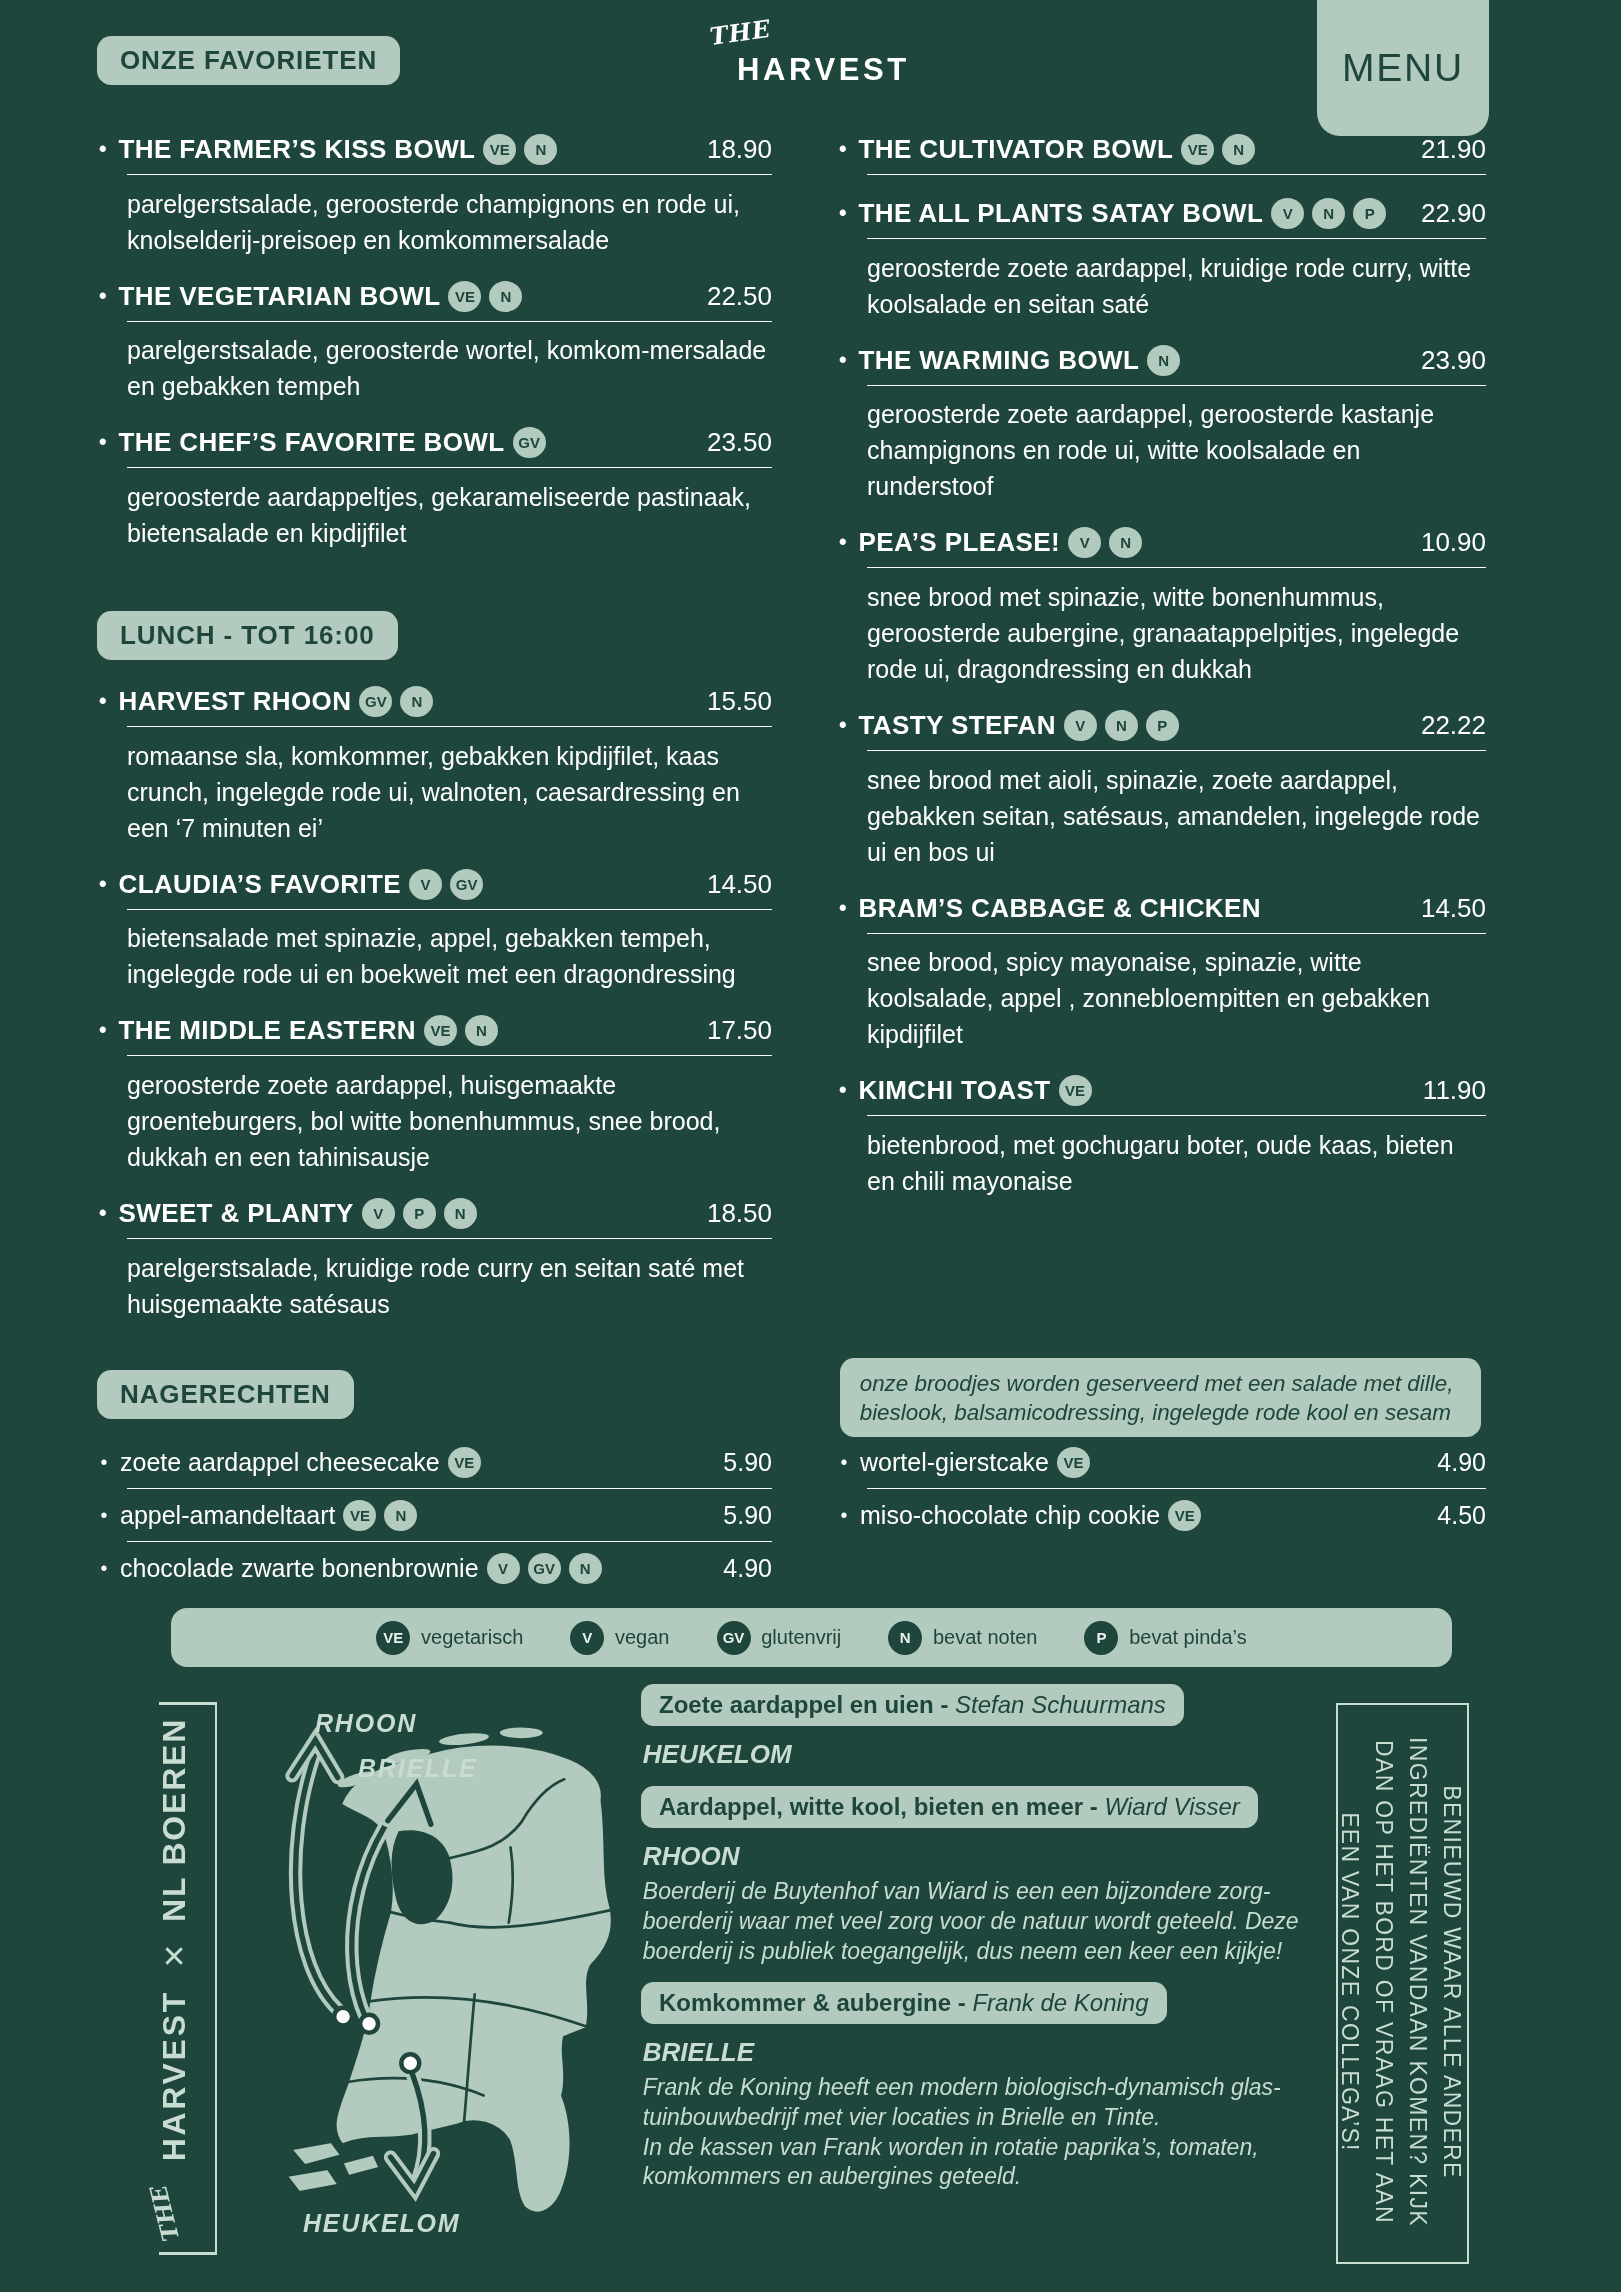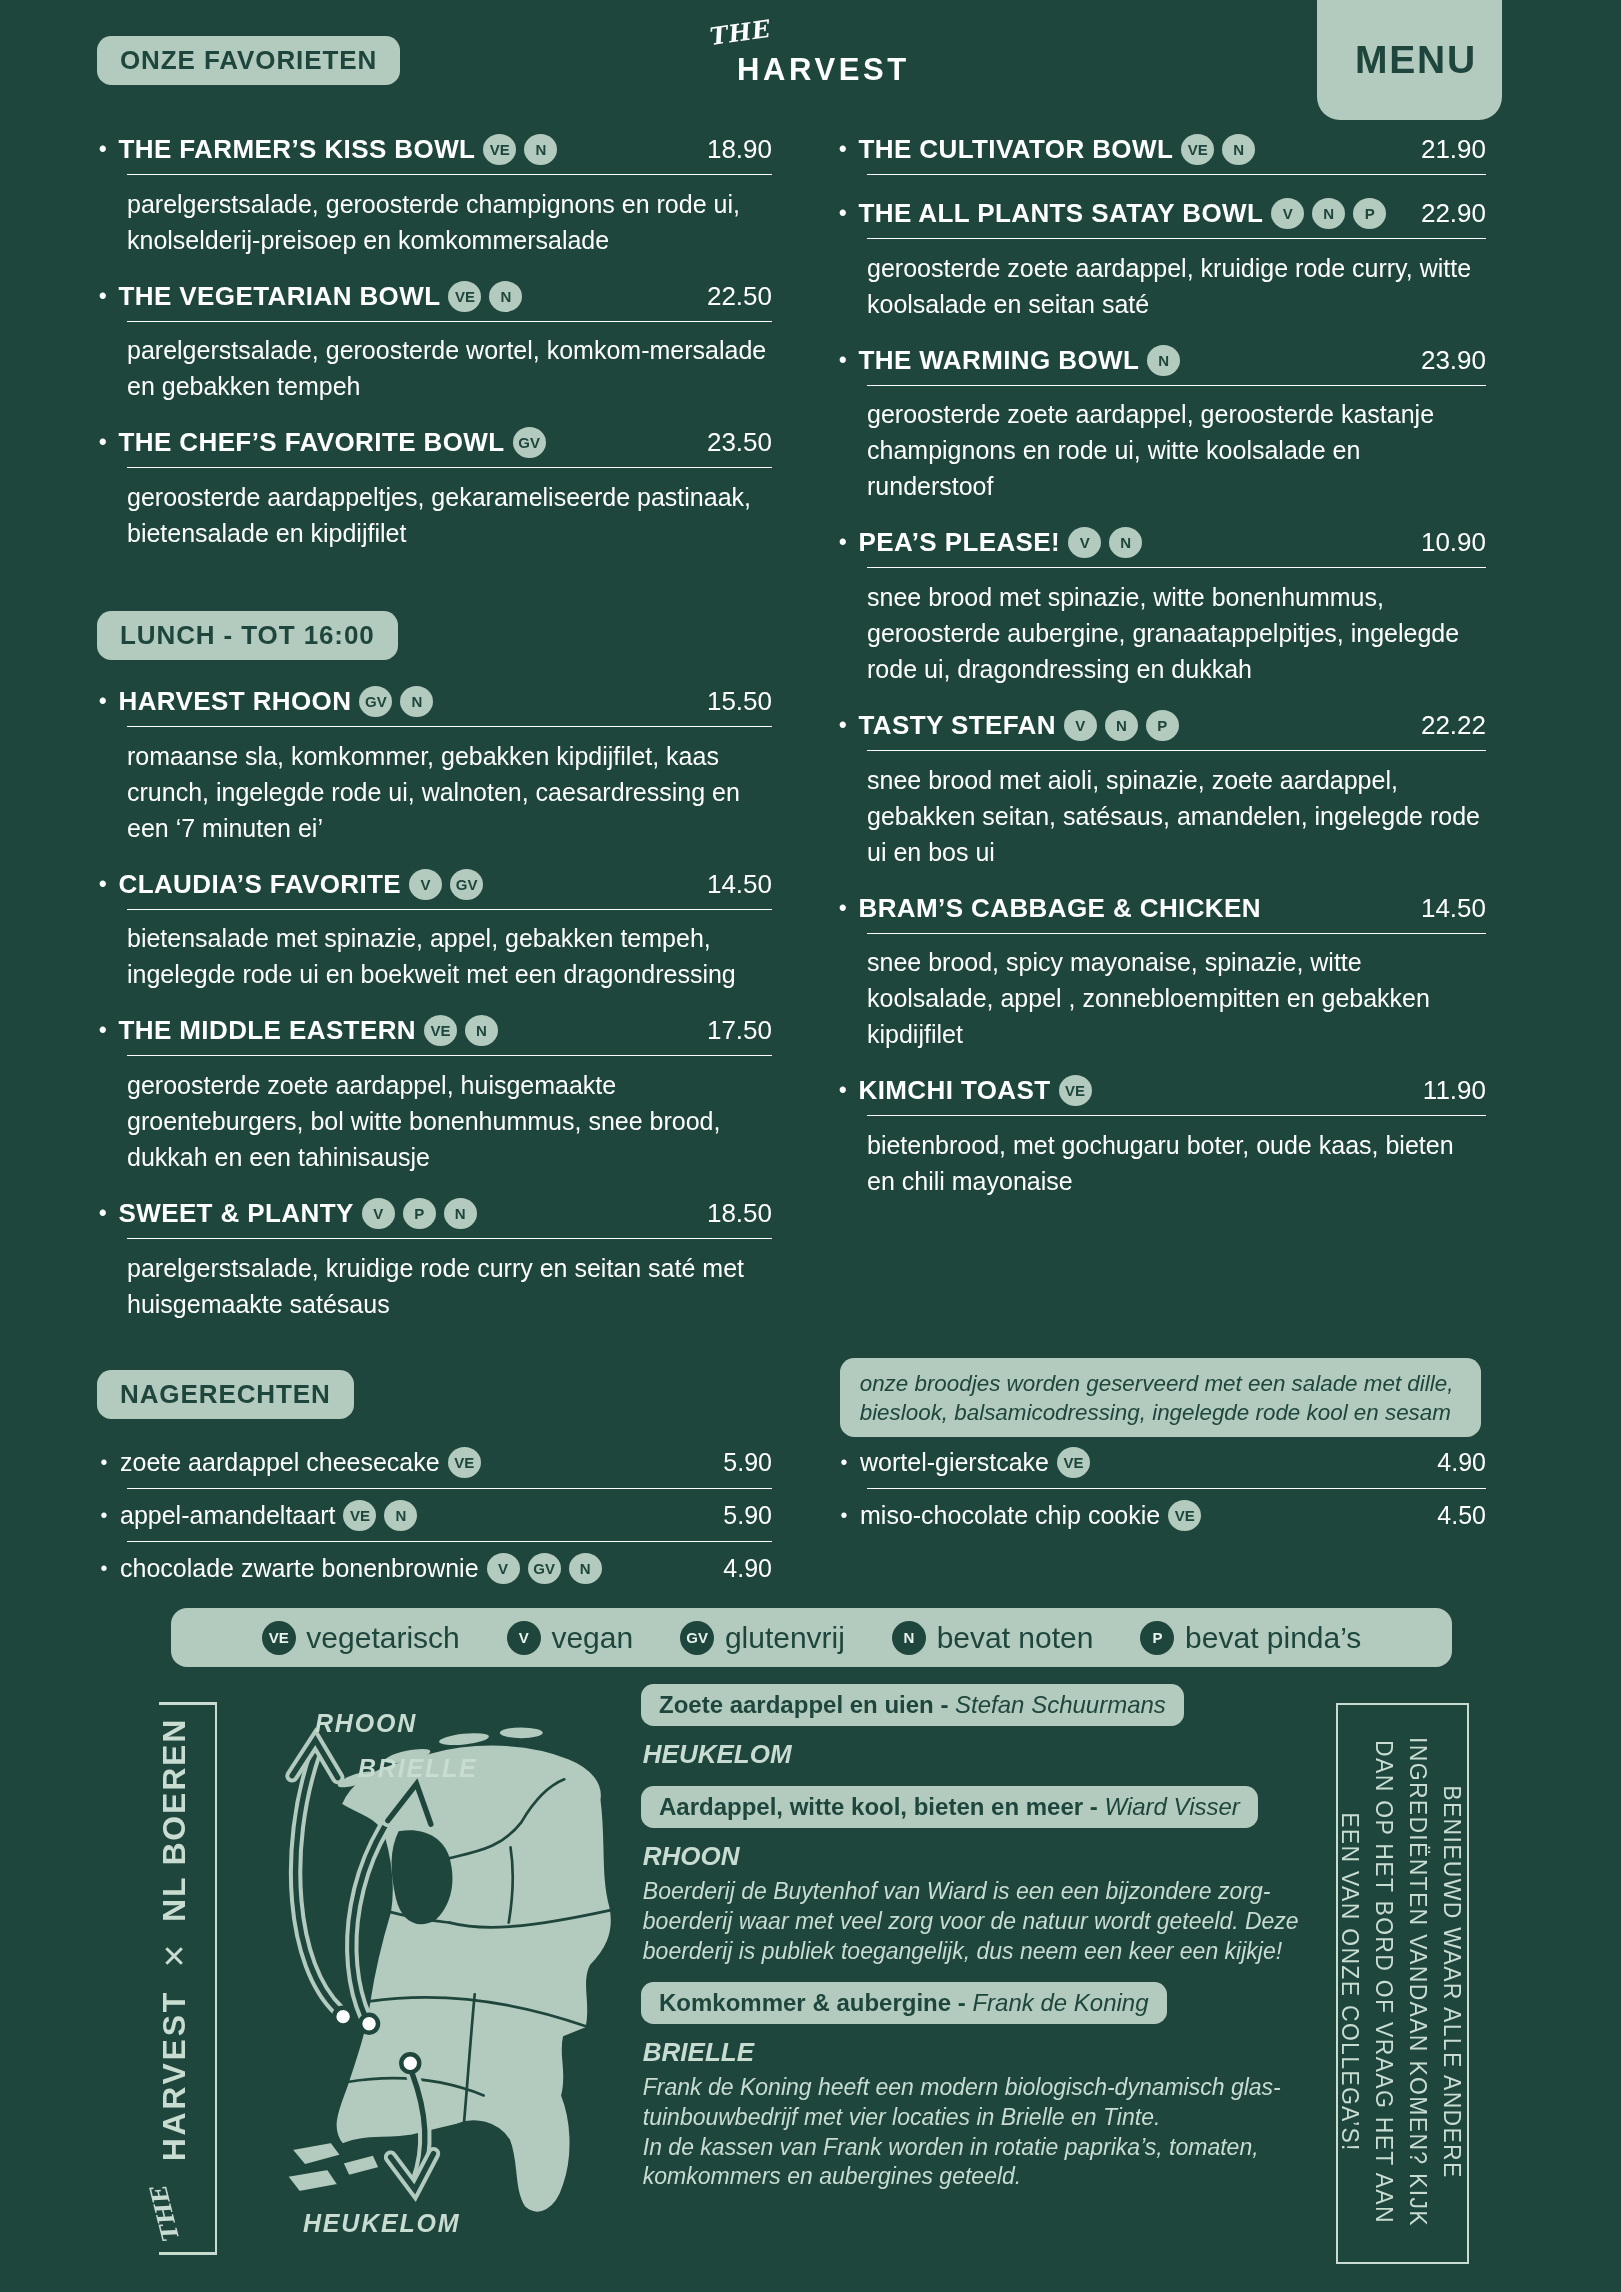--- a/index.html
+++ b/index.html
@@ -21,23 +21,23 @@
     font-weight:bold;font-size:26px;letter-spacing:0.9px;padding:9px 23px;border-radius:14.3px;
   }
   .pill-favorites{left:97px;top:36px;}
   .pill-lunch{left:97px;top:611px;}
   .pill-desserts{left:97px;top:1370px;}
   .logo{position:absolute;left:712px;top:21.5px;width:215px;}
   .logo-the{display:block;font-size:24px;font-weight:bold;transform:rotate(-8deg);transform-origin:left bottom;
     font-family:"DejaVu Serif",serif;font-style:italic;letter-spacing:0.9px;}
   .logo-name{display:block;font-size:31px;font-weight:bold;letter-spacing:3.6px;margin:1.8px 0 0 25px;}
   .menu-badge{
-    position:absolute;left:1317px;top:0;width:172px;height:120px;background:var(--sage);
+    position:absolute;left:1317px;top:0;width:172px;height:136px;background:var(--sage);
     border-radius:0 0 23px 23px;display:flex;align-items:center;justify-content:center;
-    color:var(--dark);font-weight:bold;font-size:39px;letter-spacing:1.8px;padding-left:13px;
+    color:var(--dark);font-weight:normal;font-size:39px;letter-spacing:1.8px;
   }
   
   .colL{position:absolute;left:97px;width:675px;}
   .colR{position:absolute;left:837px;width:649px;}
   .secL1{top:134px;} .secL2{top:686px;} .secR1{top:134px;}
   .mi{margin-bottom:23px;}
   .mi-h{display:flex;align-items:center;}
   .mi-h::before{content:"•";font-size:23px;margin:0 11.6px 0 1.8px;color:var(--white);}
   .ttl{font-weight:bold;font-size:26px;letter-spacing:0.4px;white-space:nowrap;}
   .bdg{
@@ -63,21 +63,21 @@
   
   .legend{
     position:absolute;left:171px;top:1608px;width:1281px;height:59px;background:var(--sage);
     border-radius:16px;display:flex;align-items:center;justify-content:center;gap:47px;
   }
   .lg-item{display:flex;align-items:center;gap:10.7px;}
   .lg-badge{
     width:34px;height:34px;border-radius:50%;background:var(--dark);color:#EAF2EE;
     display:flex;align-items:center;justify-content:center;font-weight:bold;font-size:15px;
   }
-  .lg-label{color:var(--dark);font-size:30px;}
+  .lg-label{color:var(--dark);font-size:20px;}
   
   .bracket-l{position:absolute;left:159px;top:1702px;width:56px;height:553px;border-right:2.7px solid var(--sage2);}
   .bracket-l::before,.bracket-l::after{content:"";position:absolute;right:0;width:56px;height:2.7px;background:var(--sage2);}
   .bracket-l::before{top:0;} .bracket-l::after{bottom:0;}
   .vtextL{
     position:absolute;left:-103px;top:1950px;width:555px;height:57px;
     transform:rotate(-90deg);display:flex;align-items:center;justify-content:center;gap:21.5px;
     color:var(--sage2);
   }
   .vl-the{font-family:"DejaVu Serif",serif;font-style:italic;font-weight:bold;font-size:23px;

